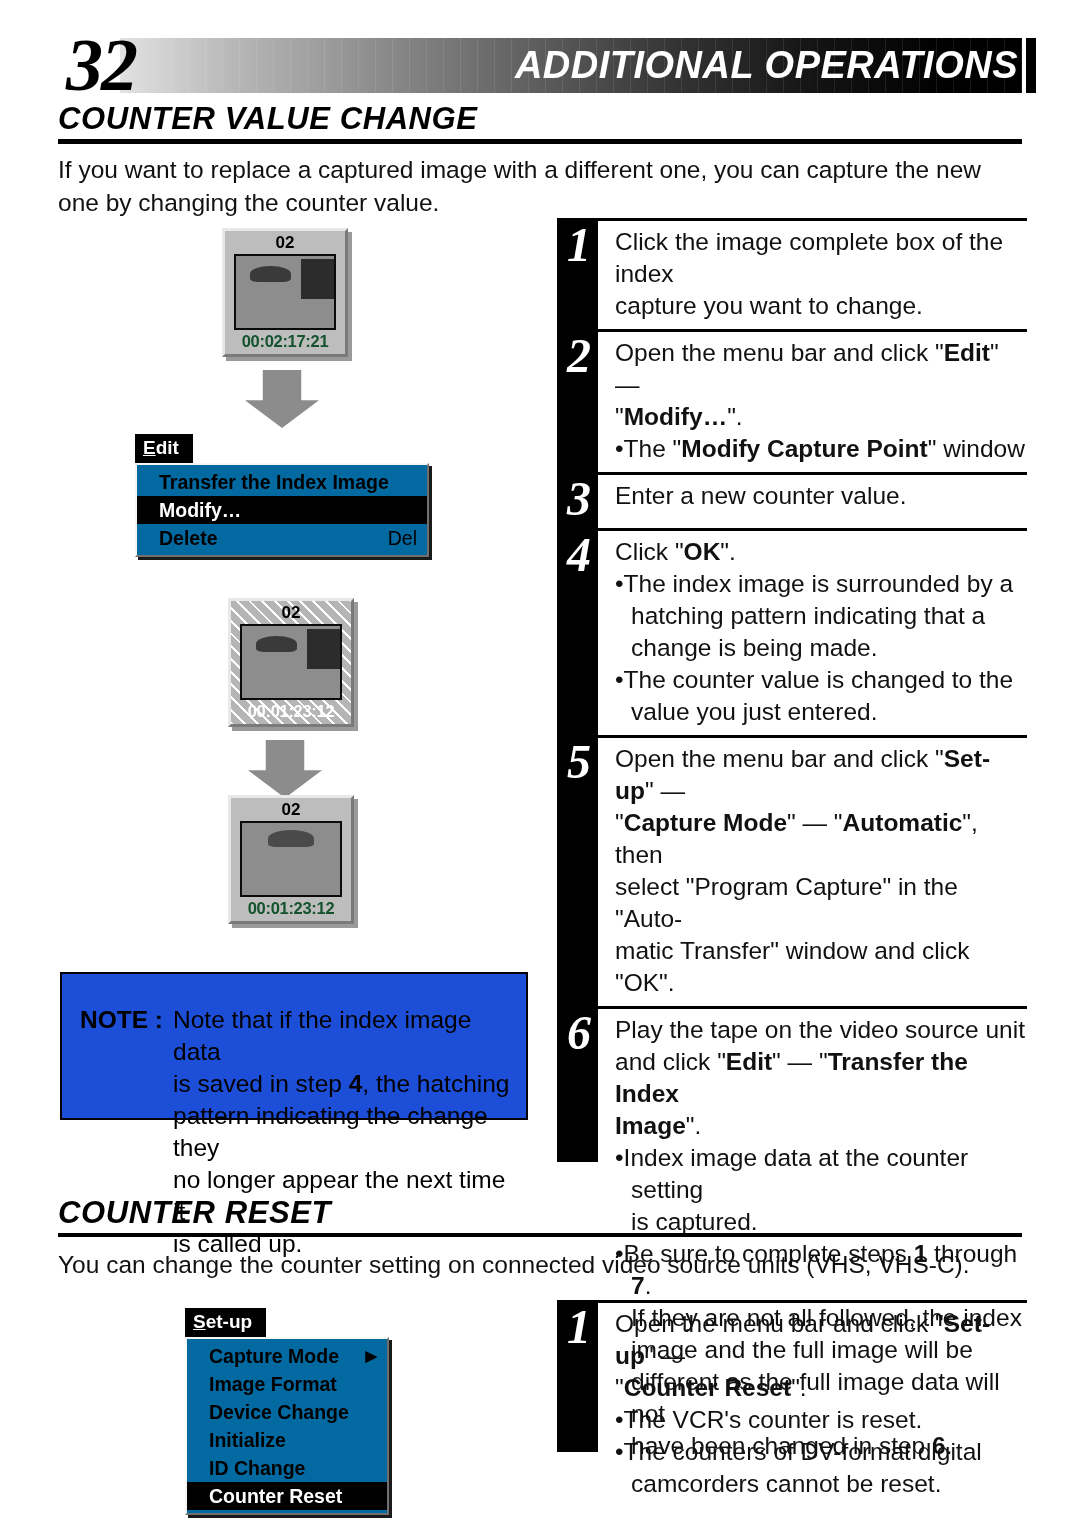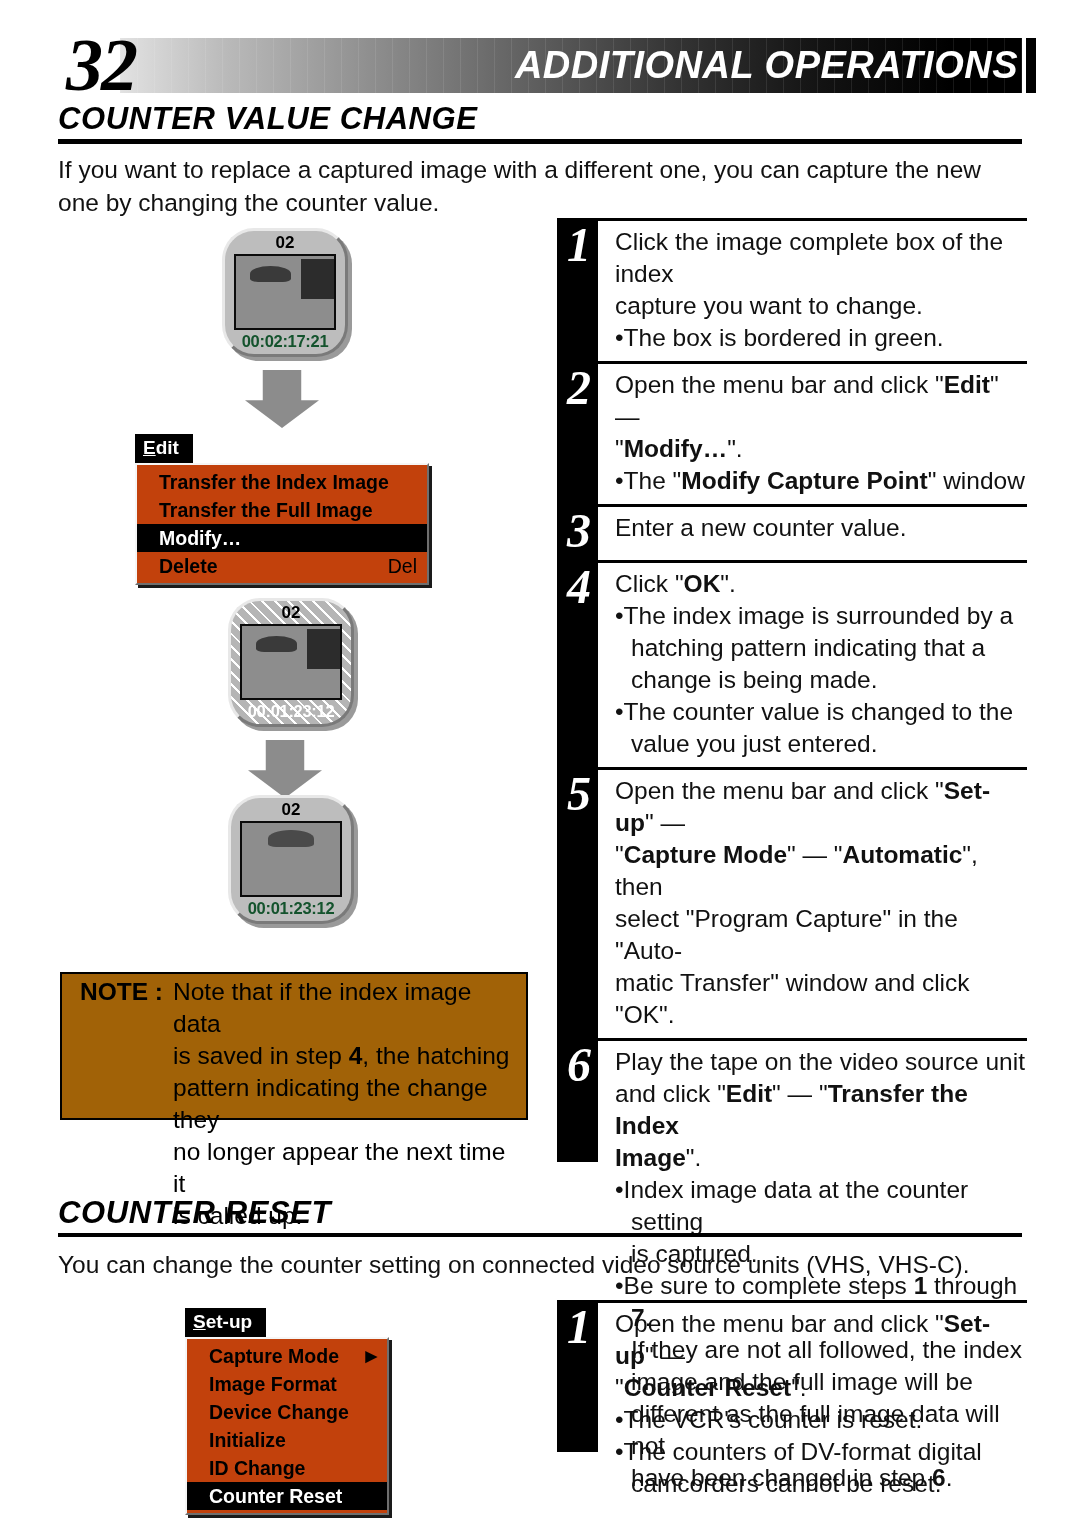--- a/index.html
+++ b/index.html
@@ -72,21 +72,20 @@
     position:absolute;
     width:120px;
     background:#bdbdbd;
     border-top:3px solid #e8e8e8;
     border-left:3px solid #e8e8e8;
     border-right:3px solid #7a7a7a;
     border-bottom:3px solid #7a7a7a;
     box-shadow:4px 4px 0 0 #9a9a9a;
     padding:2px 0 3px 0;
     text-align:center;
-    border-radius:32px;
   }
   .thumb .idx{
     font-size:17px;font-weight:700;line-height:20px;color:#000;
   }
   .thumb .pic{
     width:98px;height:72px;margin:1px auto 2px auto;
     border:2px solid #0b0b0b;
     position:relative;overflow:hidden;
     background:#8d8d8d;
   }
@@ -137,21 +136,21 @@
   
   .menu{position:absolute;}
   .menu-title{
     display:inline-block;
     background:#000;color:#fff;
     font-size:19px;font-weight:700;line-height:24px;
     padding:2px 14px 3px 8px;
   }
   .menu-title u{text-decoration:underline;}
   .menu-body{
-    background:#c2410c;
+    background:#0369a1;
     border-top:2px solid #f6f6f6;
     border-left:2px solid #f6f6f6;
     border-right:2px solid #6f6f6f;
     border-bottom:2px solid #6f6f6f;
     box-shadow:3px 3px 0 0 #1a1a1a;
     padding:3px 0 3px 0;
   }
   .menu-item{
     font-size:19.5px;font-weight:700;line-height:26px;
     padding:1px 10px 1px 22px;
@@ -159,23 +158,23 @@
     display:flex;align-items:center;justify-content:space-between;
     white-space:nowrap;
   }
   .menu-item.sel{background:#000;color:#ffffff;}
   .menu-item .sc{font-weight:400;padding-left:30px;}
   .menu-item .tri{font-size:15px;padding-left:26px;}
 
   
   .notebox{
     position:absolute;
-    background:#a16207;
+    background:#1d4ed8;
     border:2px solid #000;
-    padding:2px 16px 16px 18px;
+    padding:30px 16px 16px 18px;
     box-sizing:border-box;
   }
   .notebox .row{display:flex;}
   .notebox .lbl{
     font-size:24.5px;font-weight:700;line-height:32px;white-space:nowrap;
     padding-right:10px;
   }
   .notebox .txt{
     font-size:24.5px;line-height:32px;
   }
@@ -234,23 +233,20 @@
   <div class="tc">00:02:17:21</div>
 </div>
 
 <div class="arrow" style="left:245px;top:370px;"></div>
 
 <div class="menu" style="left:135px;top:434px;">
   <div class="menu-title"><u>E</u><span>dit</span></div>
   <div class="menu-body" style="width:290px;">
     <div class="menu-item">
       <span>Transfer the Index Image</span>
-    </div>
-    <div class="menu-item">
-      <span>Transfer the Full Image</span>
     </div>
     <div class="menu-item sel">
       <span>Modify…</span>
     </div>
     <div class="menu-item">
       <span>Delete</span>
       <span class="sc">Del</span>
     </div>
   </div>
 </div>
@@ -282,21 +278,20 @@
   </div>
 </div>
 
 <div class="steps" style="left:557px;top:218px;width:470px;">
   <div class="bar" style="height:944px;"></div>
 
   <div class="step pad">
     <div class="num">1</div>
     <div class="line">Click the image complete box of the index</div>
     <div class="line">capture you want to change.</div>
-    <div class="bul"><span class="dot">•</span><span>The box is bordered in green.</span></div>
   </div>
 
   <div class="step pad">
     <div class="num">2</div>
     <div class="line"><span>Open the menu bar and click "</span><b>Edit</b><span>" —</span></div>
     <div class="line"><span>"</span><b>Modify…</b><span>".</span></div>
     <div class="bul"><span class="dot">•</span><span>The "</span><b>Modify Capture Point</b><span>" window</span></div>
   </div>
 
   <div class="step pad" style="padding-bottom:16px;">

